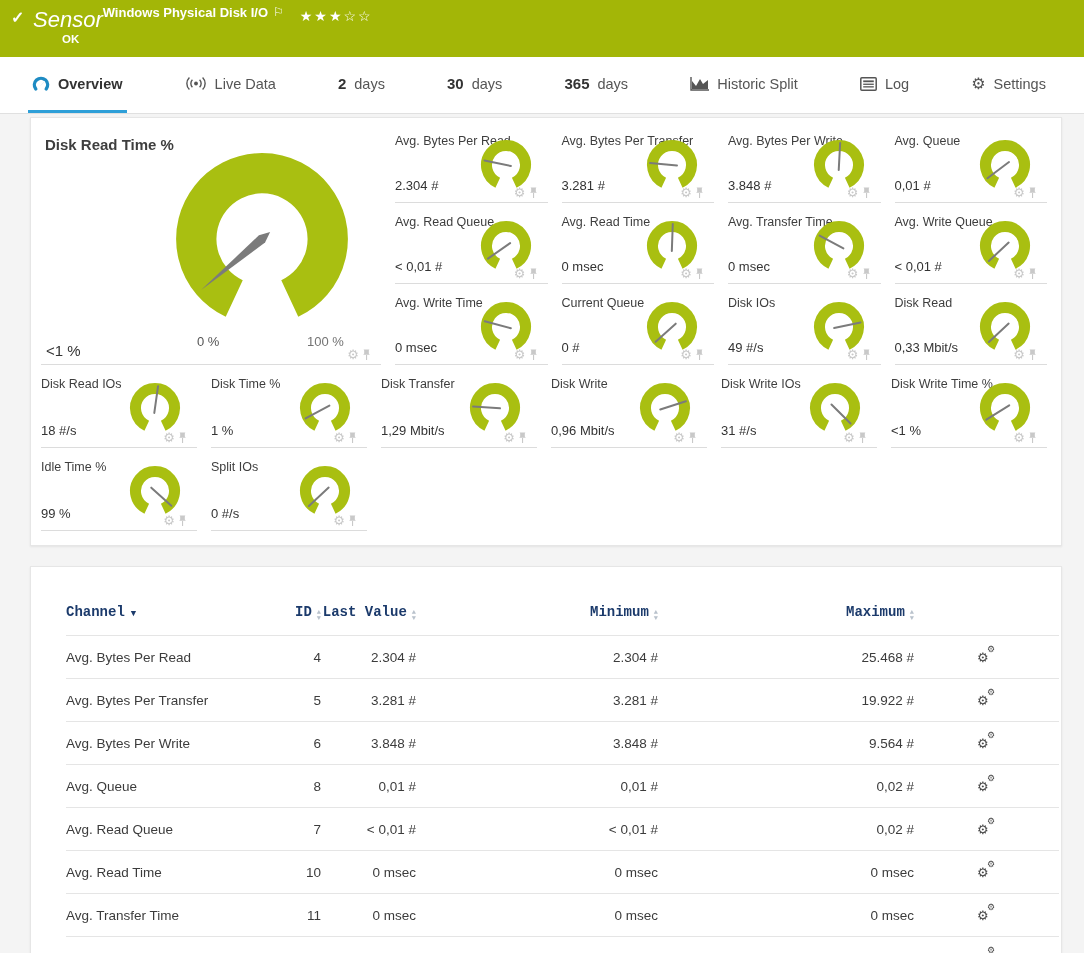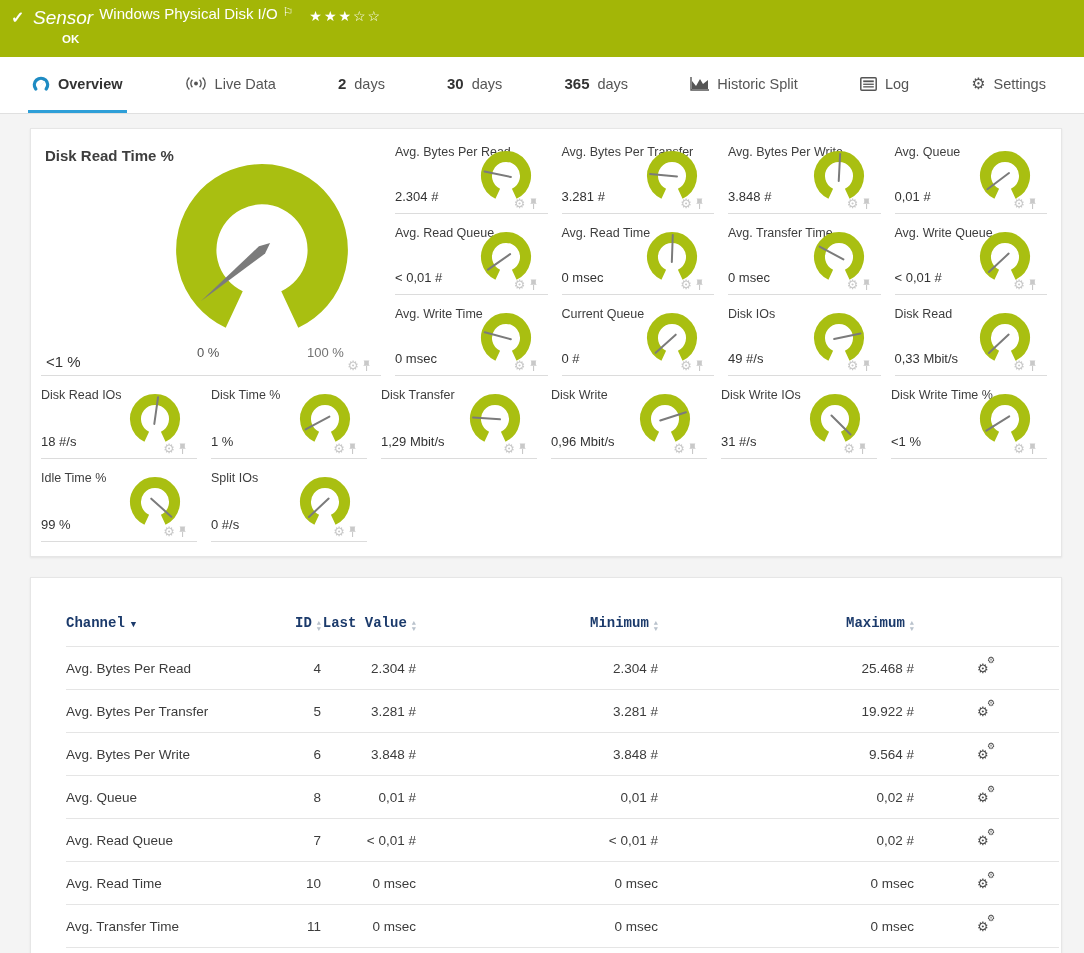--- a/index.html
+++ b/index.html
@@ -3,40 +3,40 @@
 <meta charset="utf-8">
 <style>
   * { box-sizing: border-box; margin: 0; padding: 0; }
   html,body { width:1084px; height:953px; overflow:hidden; background:#f4f4f4;
     font-family:"Liberation Sans", sans-serif; }
 
   
   .topbar { height:57px; position:relative; color:#fff; }
   .topbar-row { display:flex; align-items:flex-start; padding:5px 0 0 33px; }
   .check { position:absolute; left:11px; top:8px; font-size:16px; font-weight:bold; }
-  .kind { font-style:italic; font-size:19px; margin-top:2px; }
-  .title { font-weight:normal; font-size:15px; margin-left:6px; }
+  .kind { font-style:italic; font-size:22px; margin-top:2px; }
+  .title { font-weight:bold; font-size:13px; margin-left:0; }
   .flag { font-size:12px; margin:0 0 0 5px; }
   .stars { font-size:14px; letter-spacing:2px; margin:3px 0 0 16px; }
   .status-ok { position:absolute; left:62px; top:33px; font-size:11.5px; font-weight:bold; }
 
   
   .tabbar { background:#fff; height:57px; border-bottom:1px solid #e0e0e0;
     display:flex; justify-content:space-between; padding:0 34px 0 28px; }
   .tab { display:flex; align-items:center; gap:8px; color:#555; font-size:14.5px;
     cursor:pointer; border-bottom:3px solid transparent; padding:12px 4px; }
   .tab.active { border-bottom-color:#2e9fd8; color:#333; font-weight:bold; }
   .tab-num { font-weight:bold; color:#333; font-size:15px; }
   .tab-icon { display:inline-flex; align-items:center; }
   .tab-icon .gearglyph { font-size:16px; color:#555; font-style:normal; }
 
   
   .panel { background:#fff; margin-left:30px; margin-right:22px;
     border:1px solid #e6e6e6; box-shadow:0 1px 2px rgba(0,0,0,.07); }
-  #gauges-panel { margin-top:14px; padding:4px 0 14px 10px; }
+  #gauges-panel { margin-top:3px; padding:4px 0 14px 10px; }
   #table-panel  { margin-top:20px; padding:36px 0 10px 0; min-height:400px; }
 
   .top-row { display:flex; }
   .big-cell { width:340px; height:243px; position:relative; flex:none;
     border-bottom:1px solid #dcdcdc; margin-right:14px; }
   .big-title { position:absolute; left:4px; top:14px; font-size:15px; font-weight:bold; color:#3e3e3e; }
   .big-gauge-svg { position:absolute; left:115px; top:16px; }
   .scale-min { position:absolute; left:156px; top:212px; font-size:13px; color:#555; }
   .scale-max { position:absolute; left:266px; top:212px; font-size:13px; color:#737373; }
   .big-value { position:absolute; left:5px; top:220px; font-size:15px; color:#333; }

